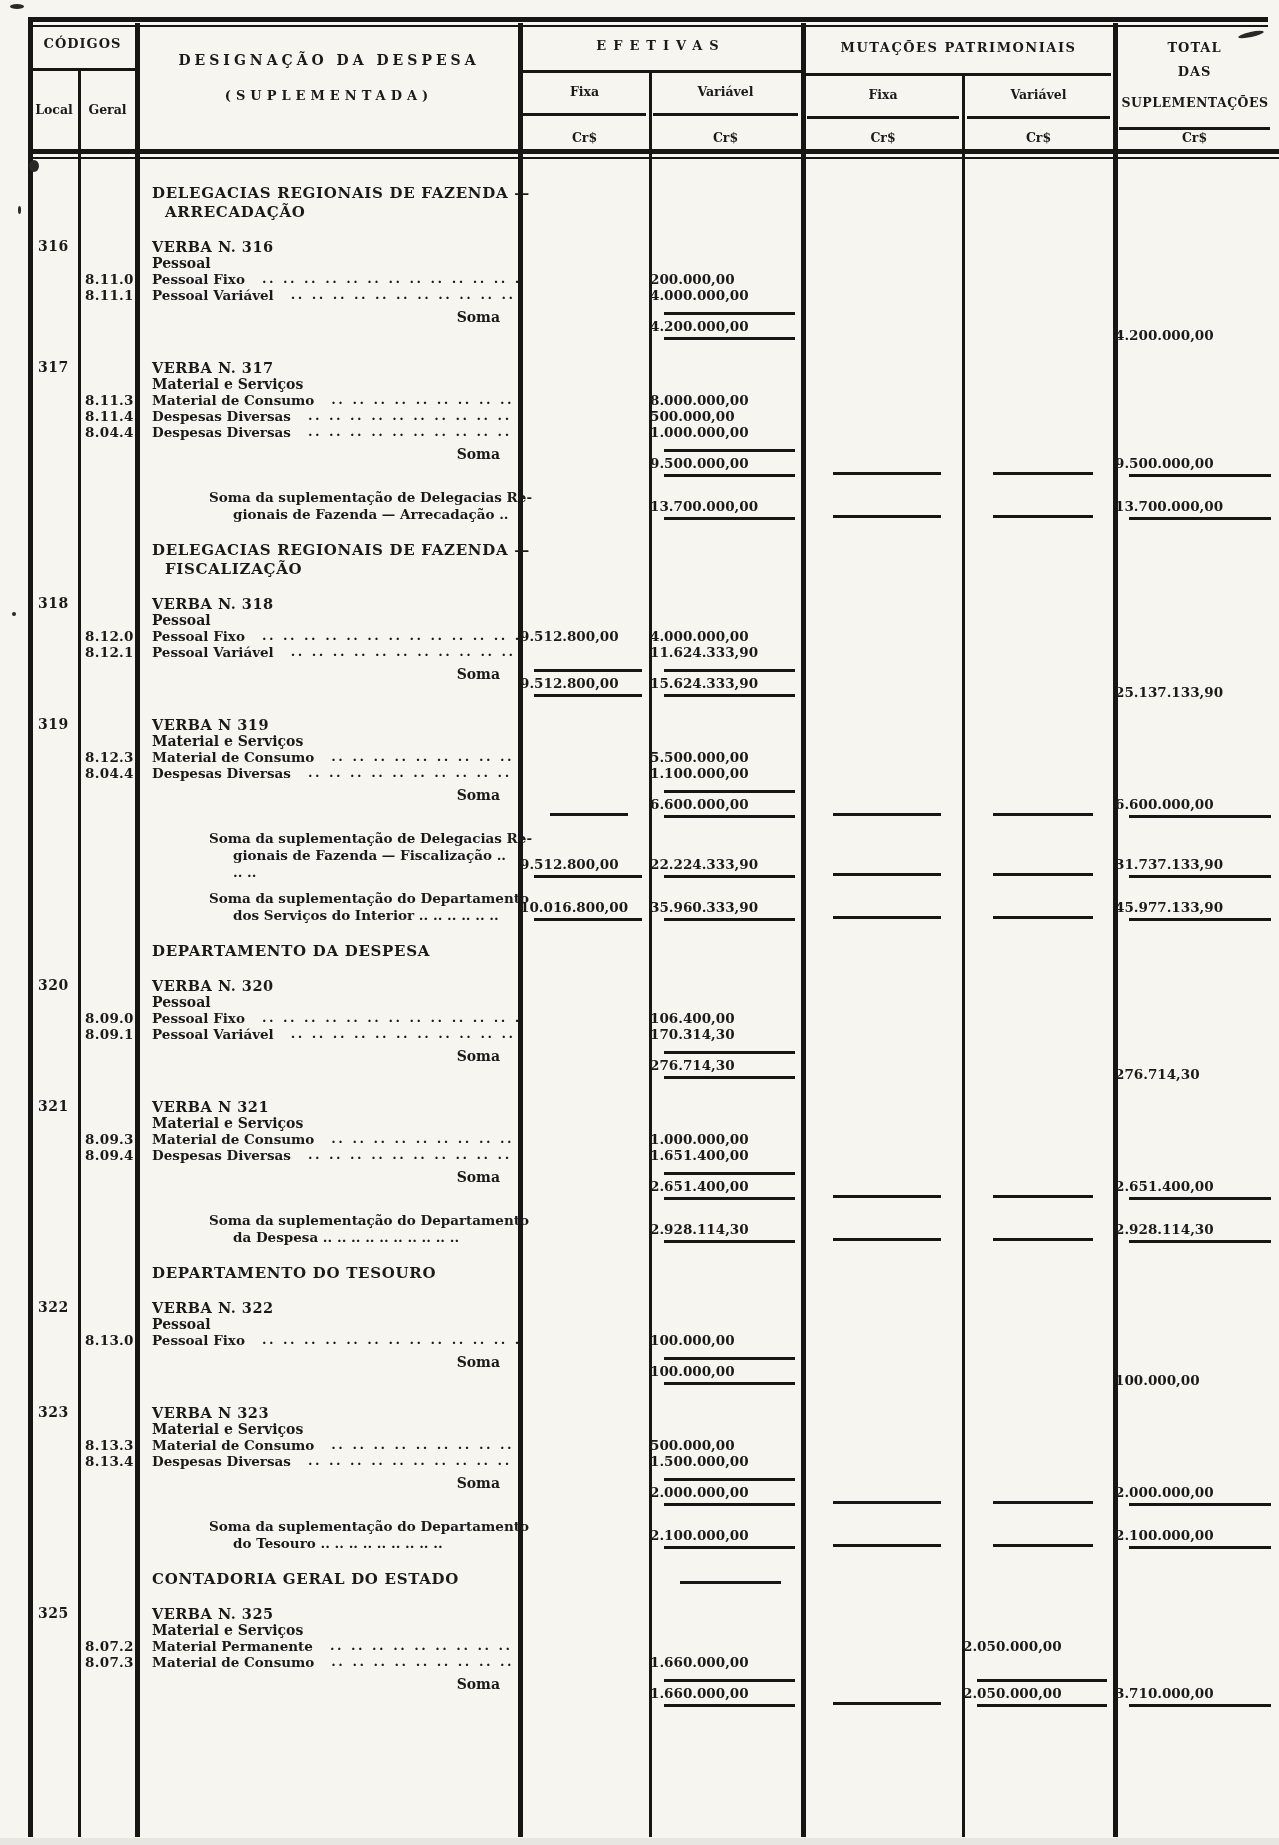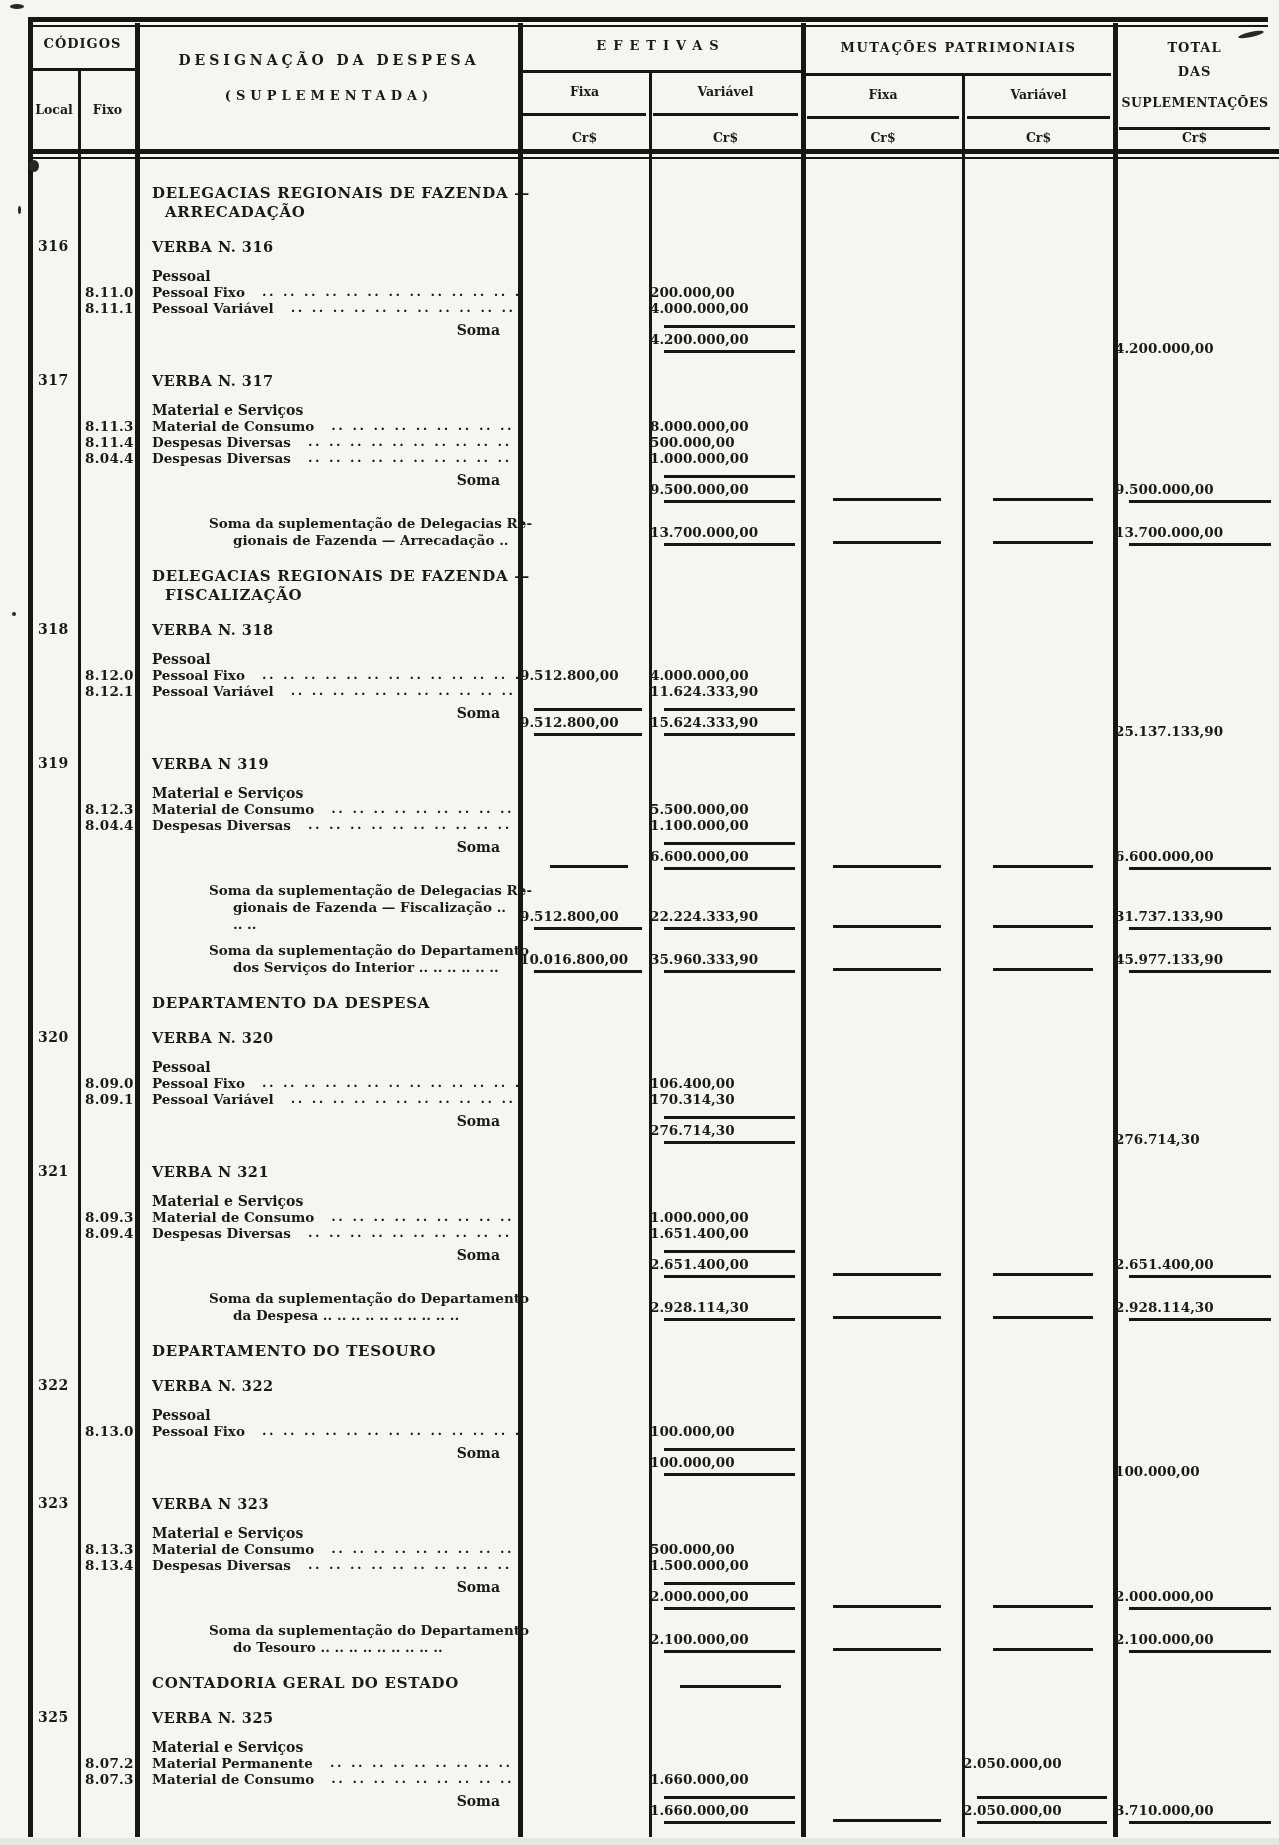--- a/index.html
+++ b/index.html
@@ -21,21 +21,21 @@
   .rows{position:absolute;top:166px;left:30px;width:1249px;}
   .trow{display:grid;grid-template-columns:50px 57px 383px 130px 153px 160px 152px 164px;}
   .cell{min-width:0;}
   .local{padding-left:8px;font-size:14px;}
   .geral{padding-left:5px;font-size:13.5px;letter-spacing:0.3px;}
   .desig{padding-left:15px;}
   .lab{white-space:nowrap;}
   .t-section{margin-top:18px;font-size:15px;letter-spacing:0.7px;line-height:19px;}
   .t-section .desig .l1{padding-left:13px;}
   .t-verba{margin-top:16px;font-size:14.5px;letter-spacing:0.5px;}
-  .t-sub{margin-top:13px;font-size:14px;}
+  .t-sub{font-size:14px;}
   .t-item{font-size:13.5px;line-height:16px;}
   .t-soma{margin-top:6px;font-size:14px;}
   .t-soma .desig{text-align:right;padding-right:20px;}
   .t-grandsoma{margin-top:9px;font-size:13.5px;line-height:17px;}
   .t-grandsoma .desig{padding-left:72px;}
   .t-grandsoma .desig .l1{padding-left:24px;white-space:normal;}
   .amtcol{display:flex;flex-direction:column;justify-content:flex-end;}
   .amt{display:block;font-size:13.5px;line-height:16px;white-space:nowrap;}
   .c1 .amt{padding-right:10px;}
   .c2 .amt{padding-right:14px;}
@@ -73,21 +73,21 @@
   <div class="hr" style="left:653px;top:113px;width:145px;"></div>
   <div class="hr" style="left:807px;top:116px;width:152px;"></div>
   <div class="hr" style="left:967px;top:116px;width:143px;"></div>
   <div class="hr" style="left:1119px;top:127px;width:151px;"></div>
 
   <div class="hr heavy" style="left:28px;top:149px;width:1251px;"></div>
   <div class="hr thin" style="left:28px;top:157px;width:1251px;"></div>
 
   <div class="hcell" style="left:30px;top:36px;width:105px;font-size:13px;letter-spacing:1px;">CÓDIGOS</div>
   <div class="hcell" style="left:30px;top:102px;width:48px;font-size:12.5px;">Local</div>
-  <div class="hcell" style="left:80px;top:102px;width:55px;font-size:12.5px;">Fixo</div>
+  <div class="hcell" style="left:80px;top:102px;width:55px;font-size:12.5px;">Geral</div>
   <div class="hcell" style="left:140px;top:52px;width:378px;font-size:14px;letter-spacing:4px;">DESIGNAÇÃO DA DESPESA</div>
   <div class="hcell" style="left:140px;top:88px;width:378px;font-size:13px;letter-spacing:5px;">(SUPLEMENTADA)</div>
   <div class="hcell" style="left:521px;top:38px;width:280px;font-size:13px;letter-spacing:7px;">EFETIVAS</div>
   <div class="hcell" style="left:523px;top:84px;width:123px;font-size:12.5px;">Fixa</div>
   <div class="hcell" style="left:653px;top:84px;width:145px;font-size:12.5px;">Variável</div>
   <div class="hcell" style="left:806px;top:40px;width:305px;font-size:13px;letter-spacing:1.5px;">MUTAÇÕES PATRIMONIAIS</div>
   <div class="hcell" style="left:807px;top:87px;width:152px;font-size:12.5px;">Fixa</div>
   <div class="hcell" style="left:967px;top:87px;width:143px;font-size:12.5px;">Variável</div>
   <div class="hcell" style="left:1119px;top:40px;width:151px;font-size:13px;letter-spacing:1px;">TOTAL</div>
   <div class="hcell" style="left:1119px;top:64px;width:151px;font-size:13px;letter-spacing:1px;">DAS</div>

